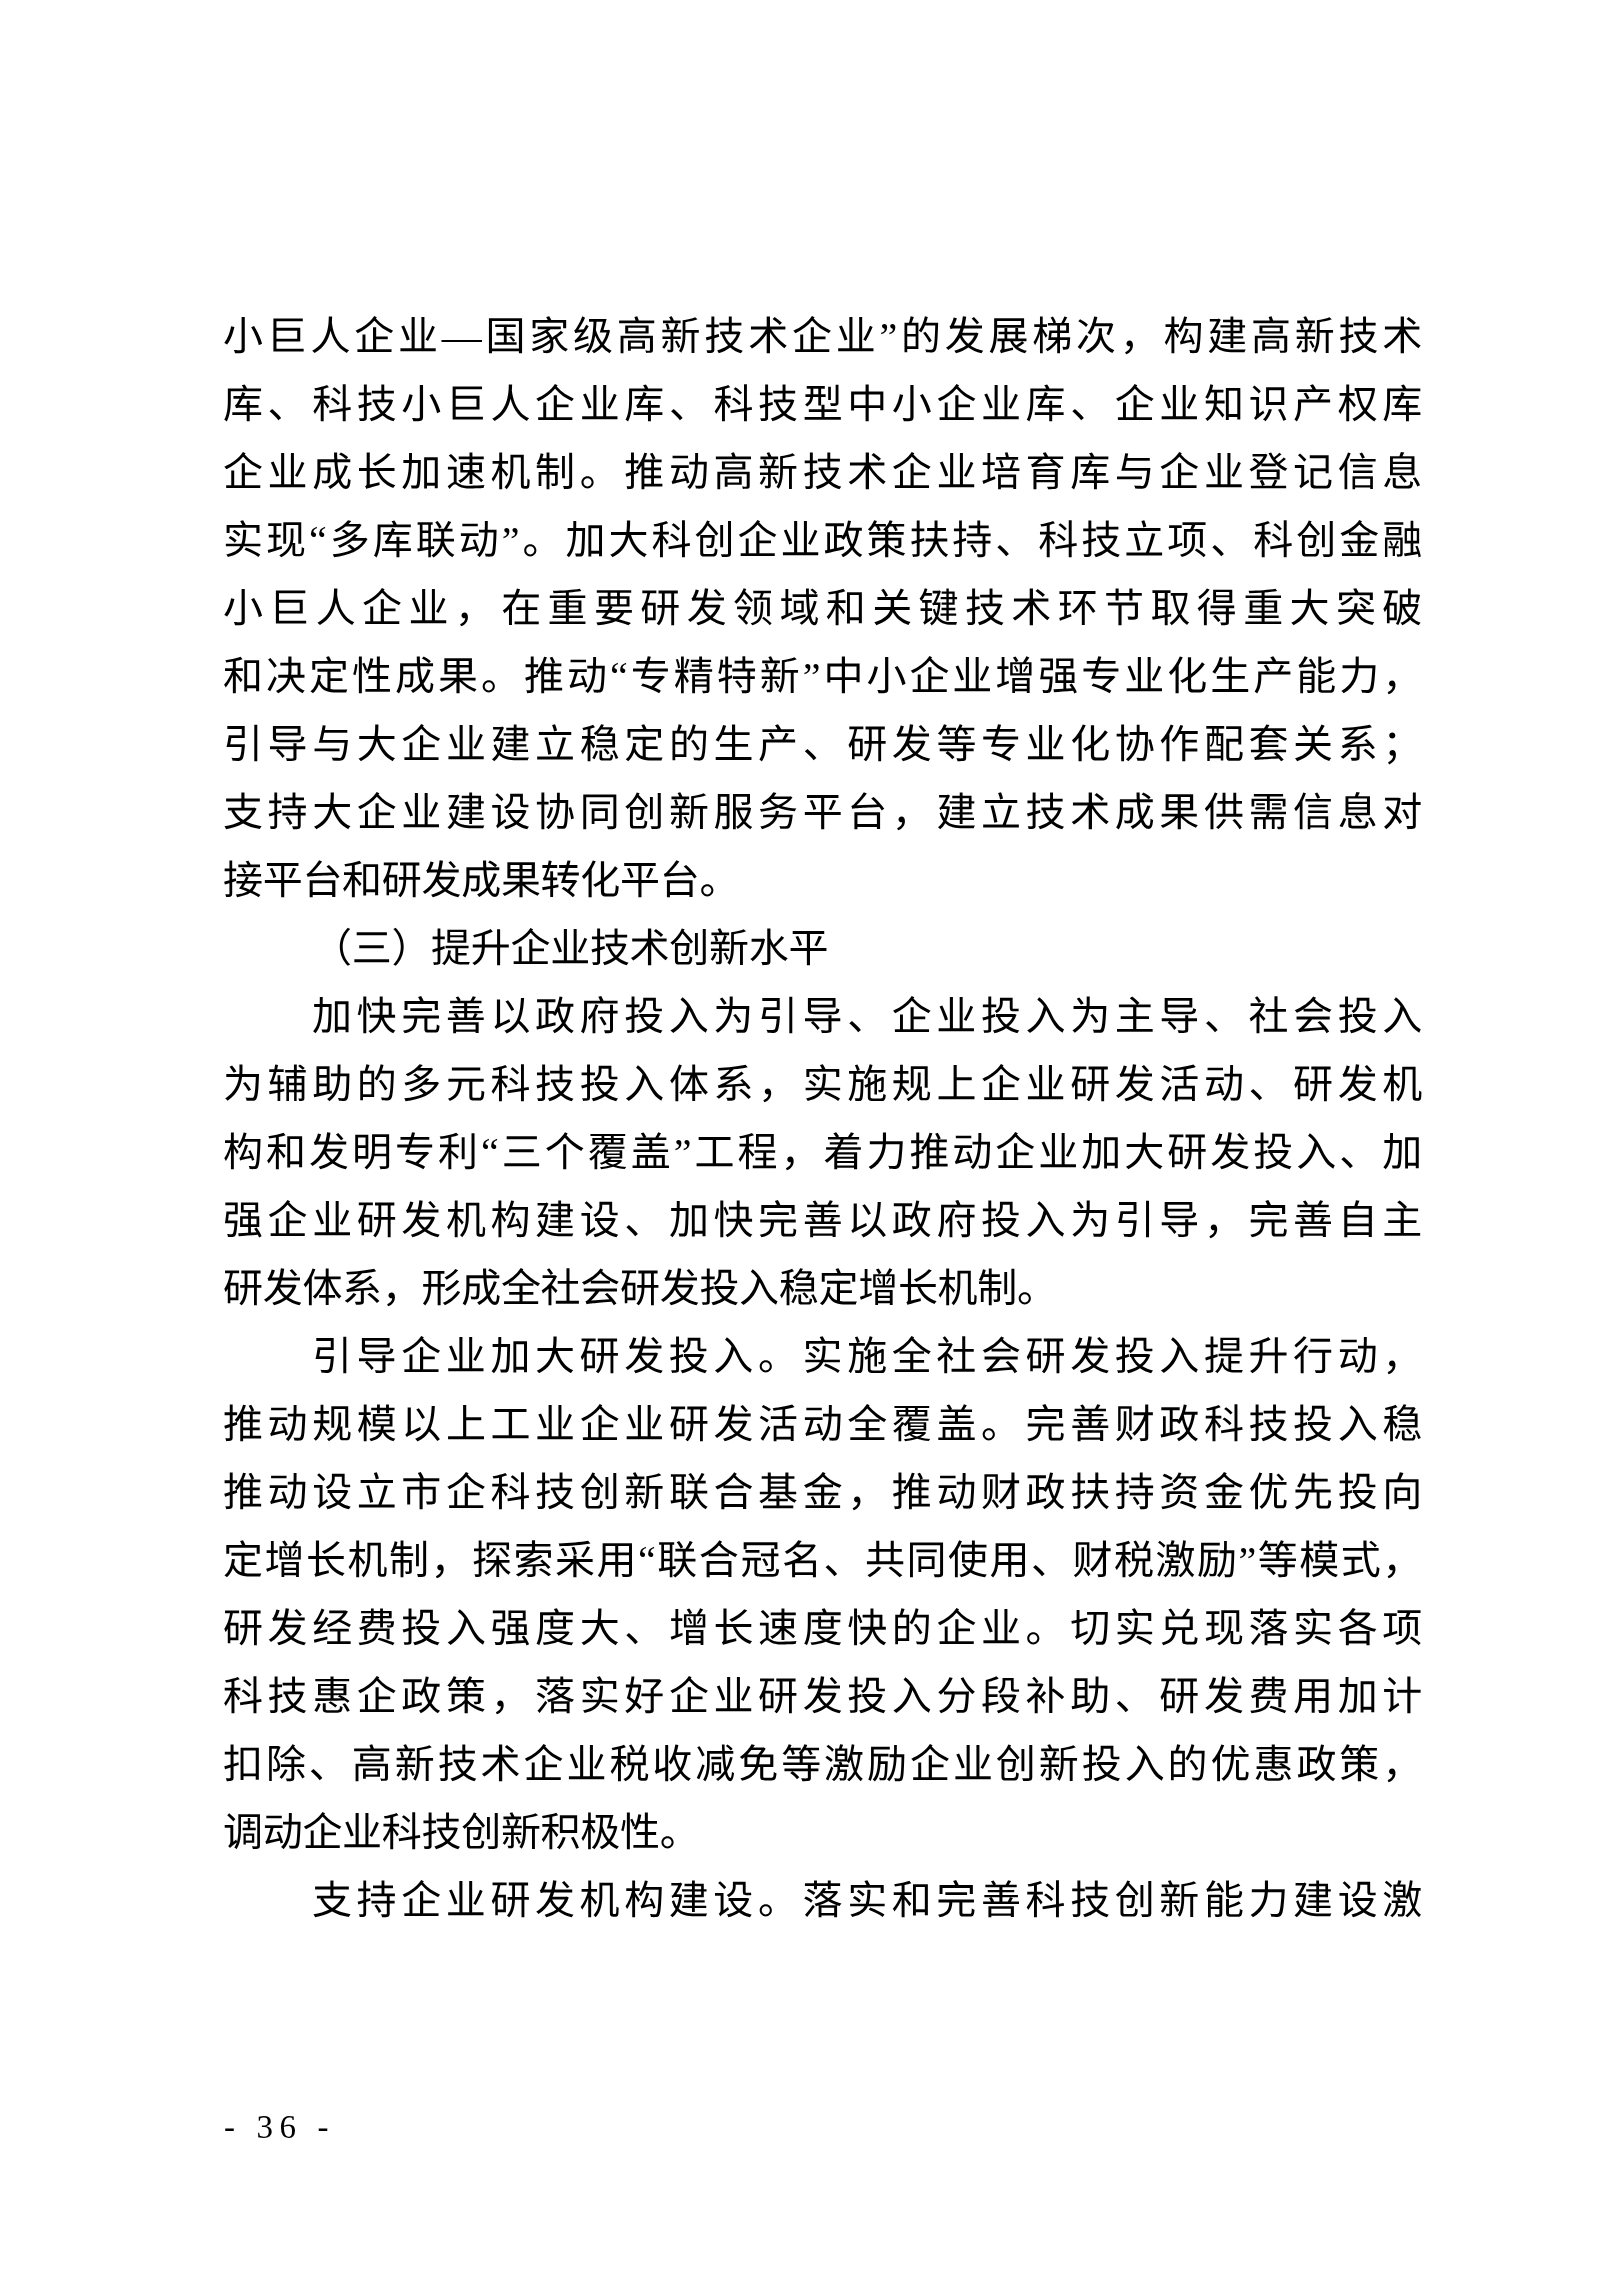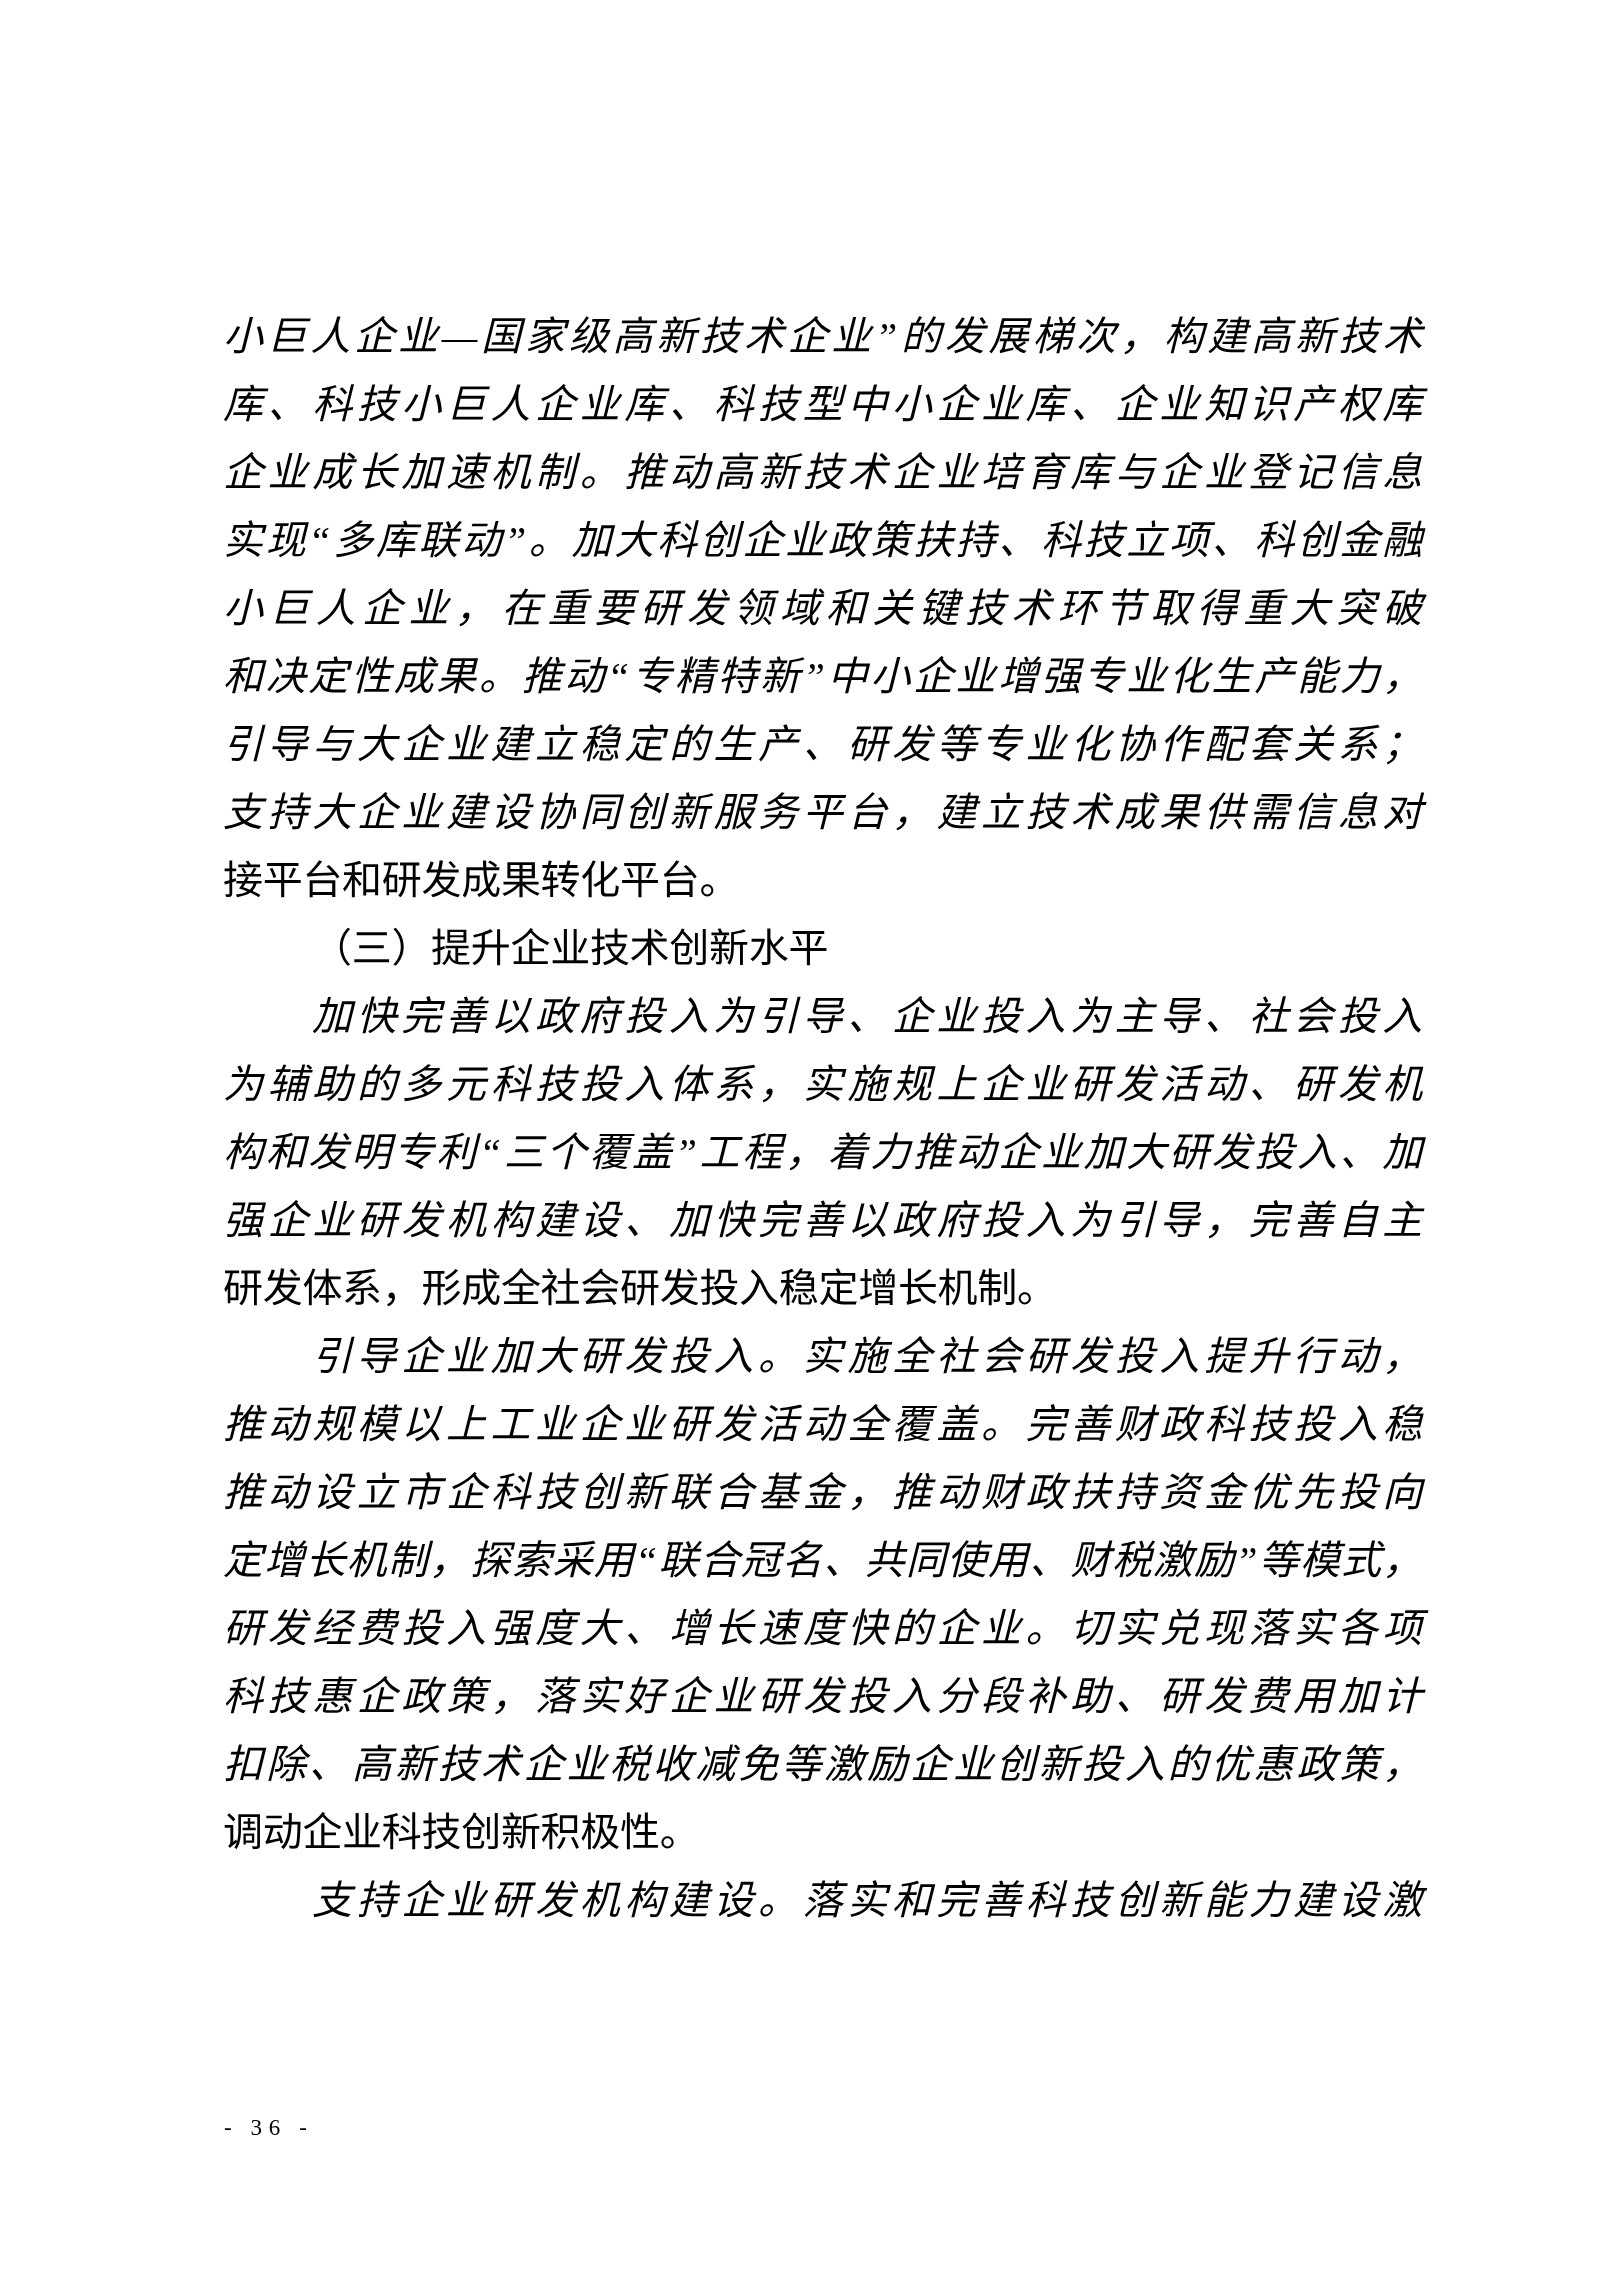--- a/index.html
+++ b/index.html
@@ -29,32 +29,31 @@
     line-height: 68px;
     font-size: 40px;
     letter-spacing: -0.3px;
     white-space: nowrap;
     text-align: justify;
     text-align-last: left;
     color: #000000;
   }
   .line.fill {
     text-align-last: justify;
-    font-style: italic;
   }
   .line.indent {
     text-indent: 89px;
   }
   .page-number {
     position: absolute;
     left: 224px;
     top: 2108px;
     height: 39px;
     line-height: 39px;
-    font-size: 23px;
+    font-size: 33px;
     letter-spacing: 6.6px;
     color: #000000;
     white-space: nowrap;
   }
 </style>
 </head>
 <body>
 
 <div class="page">
   <main class="body-text">

